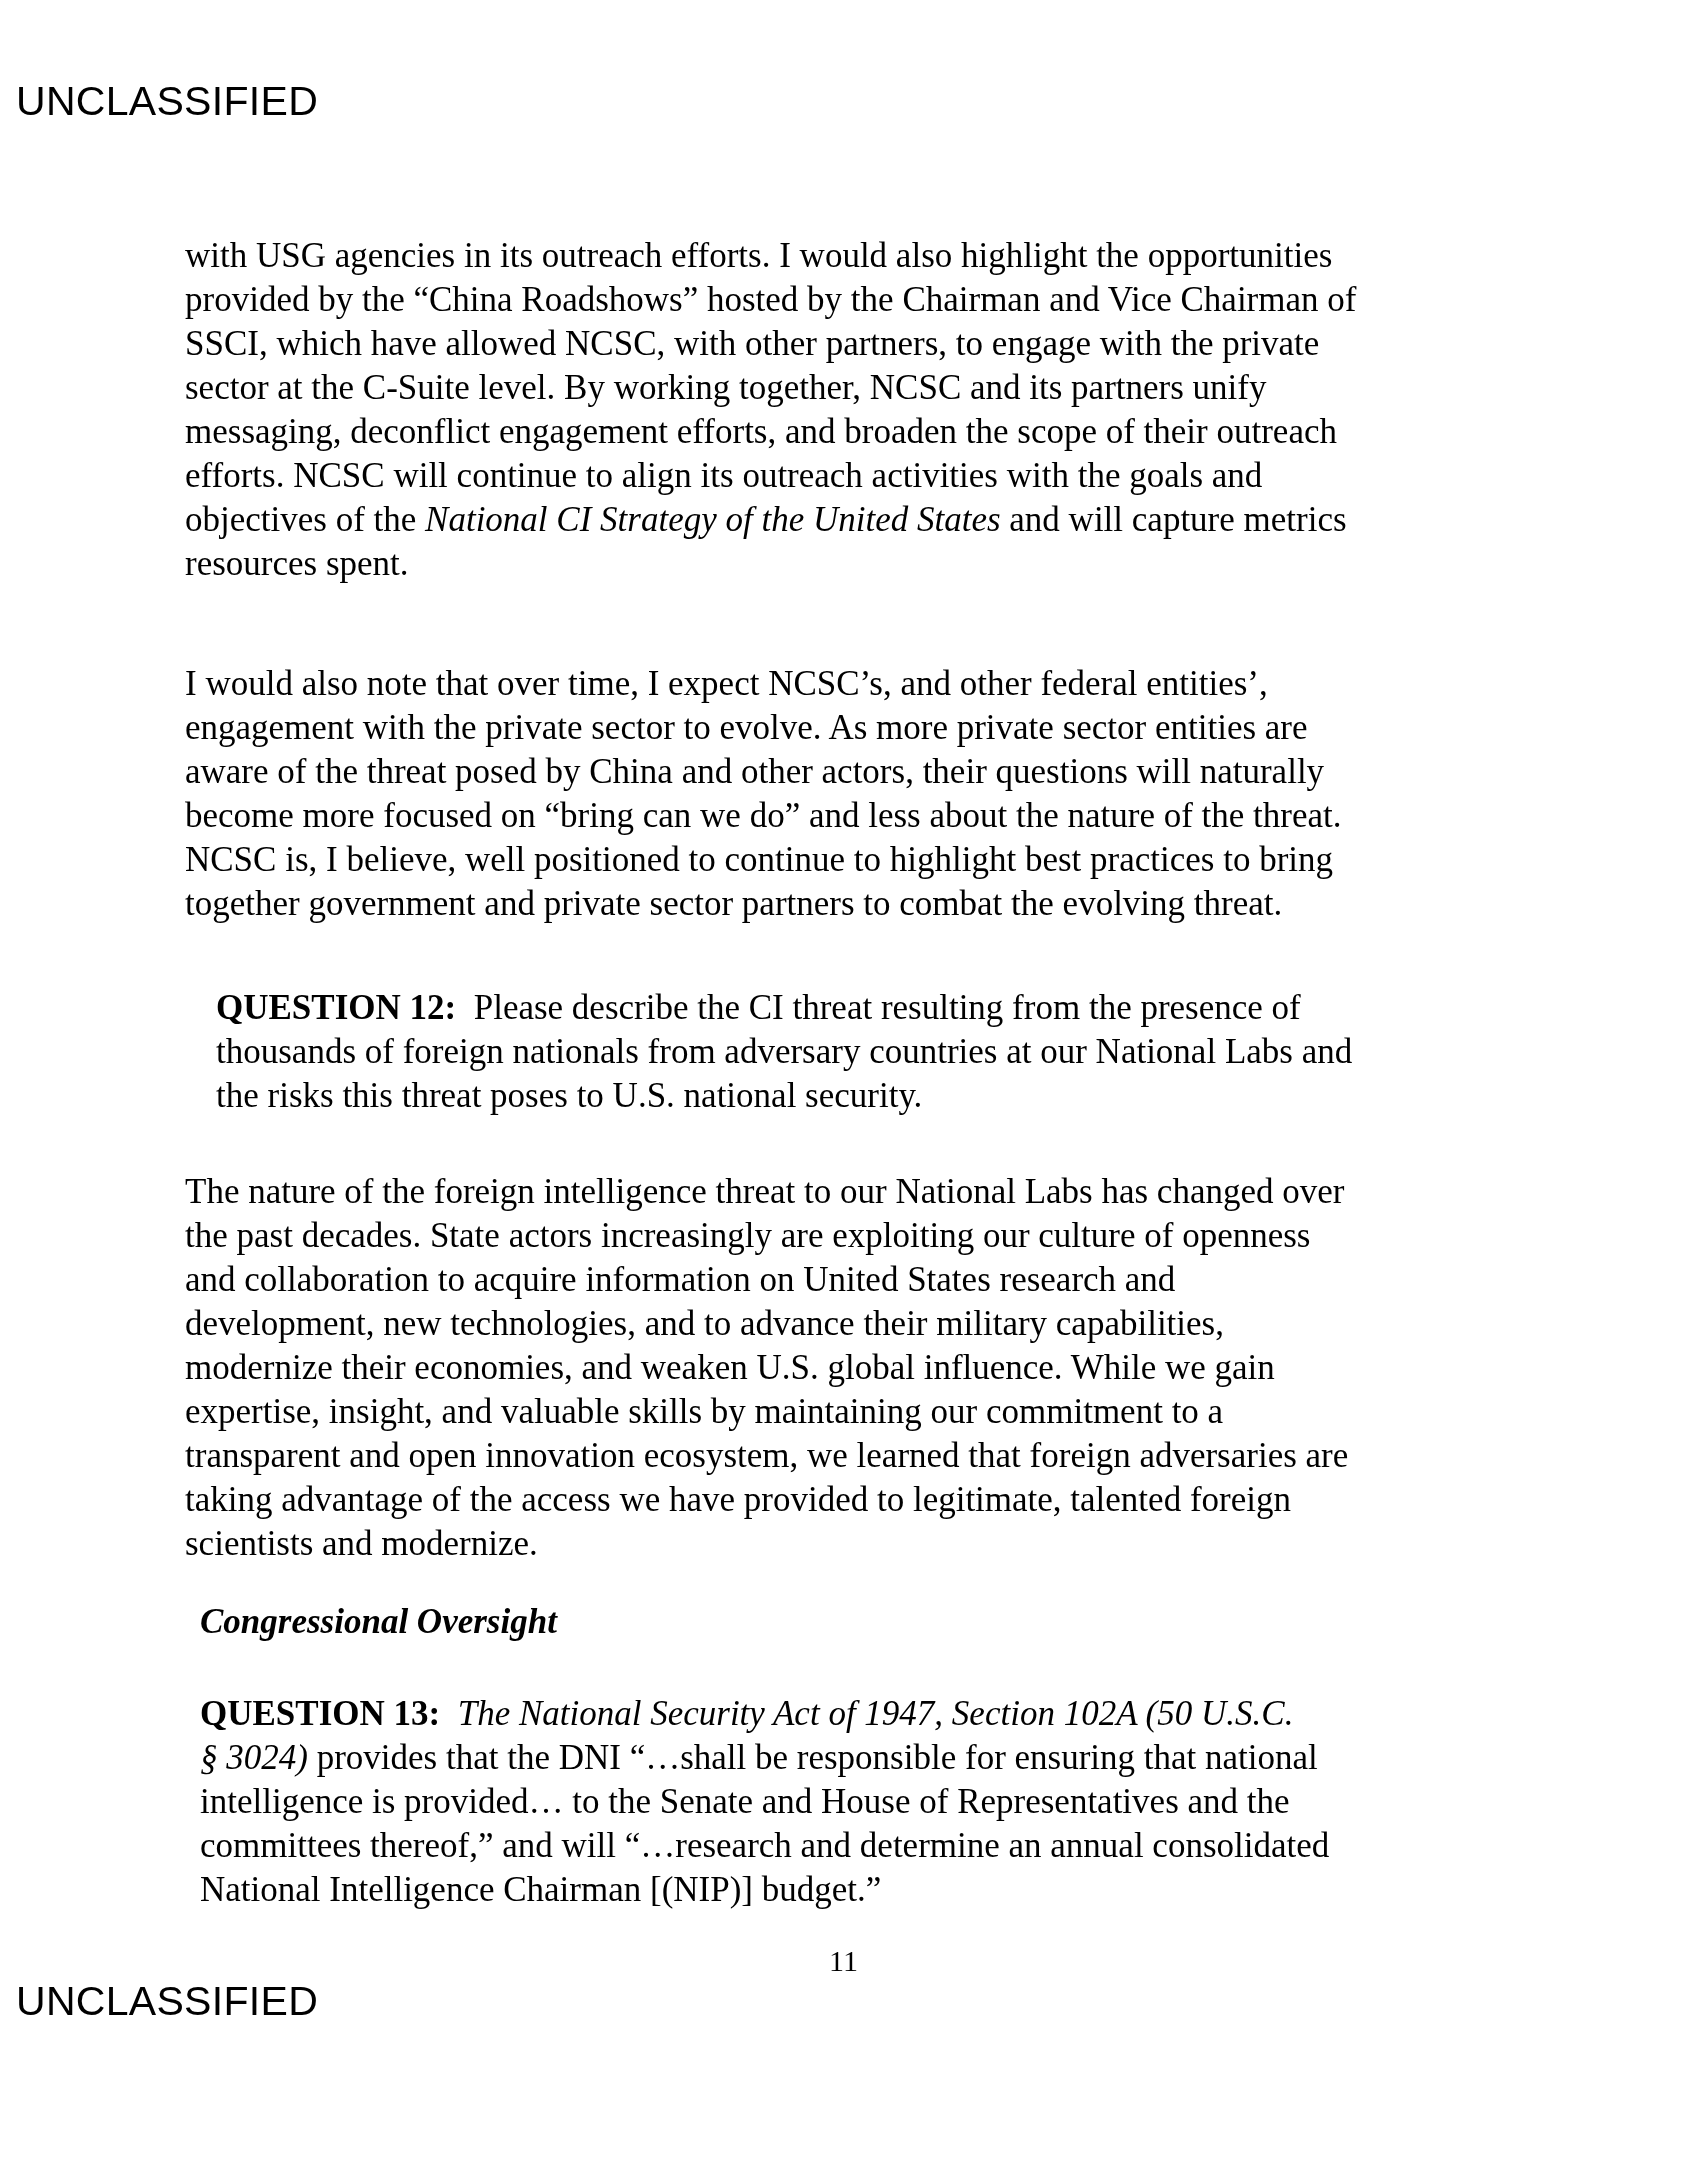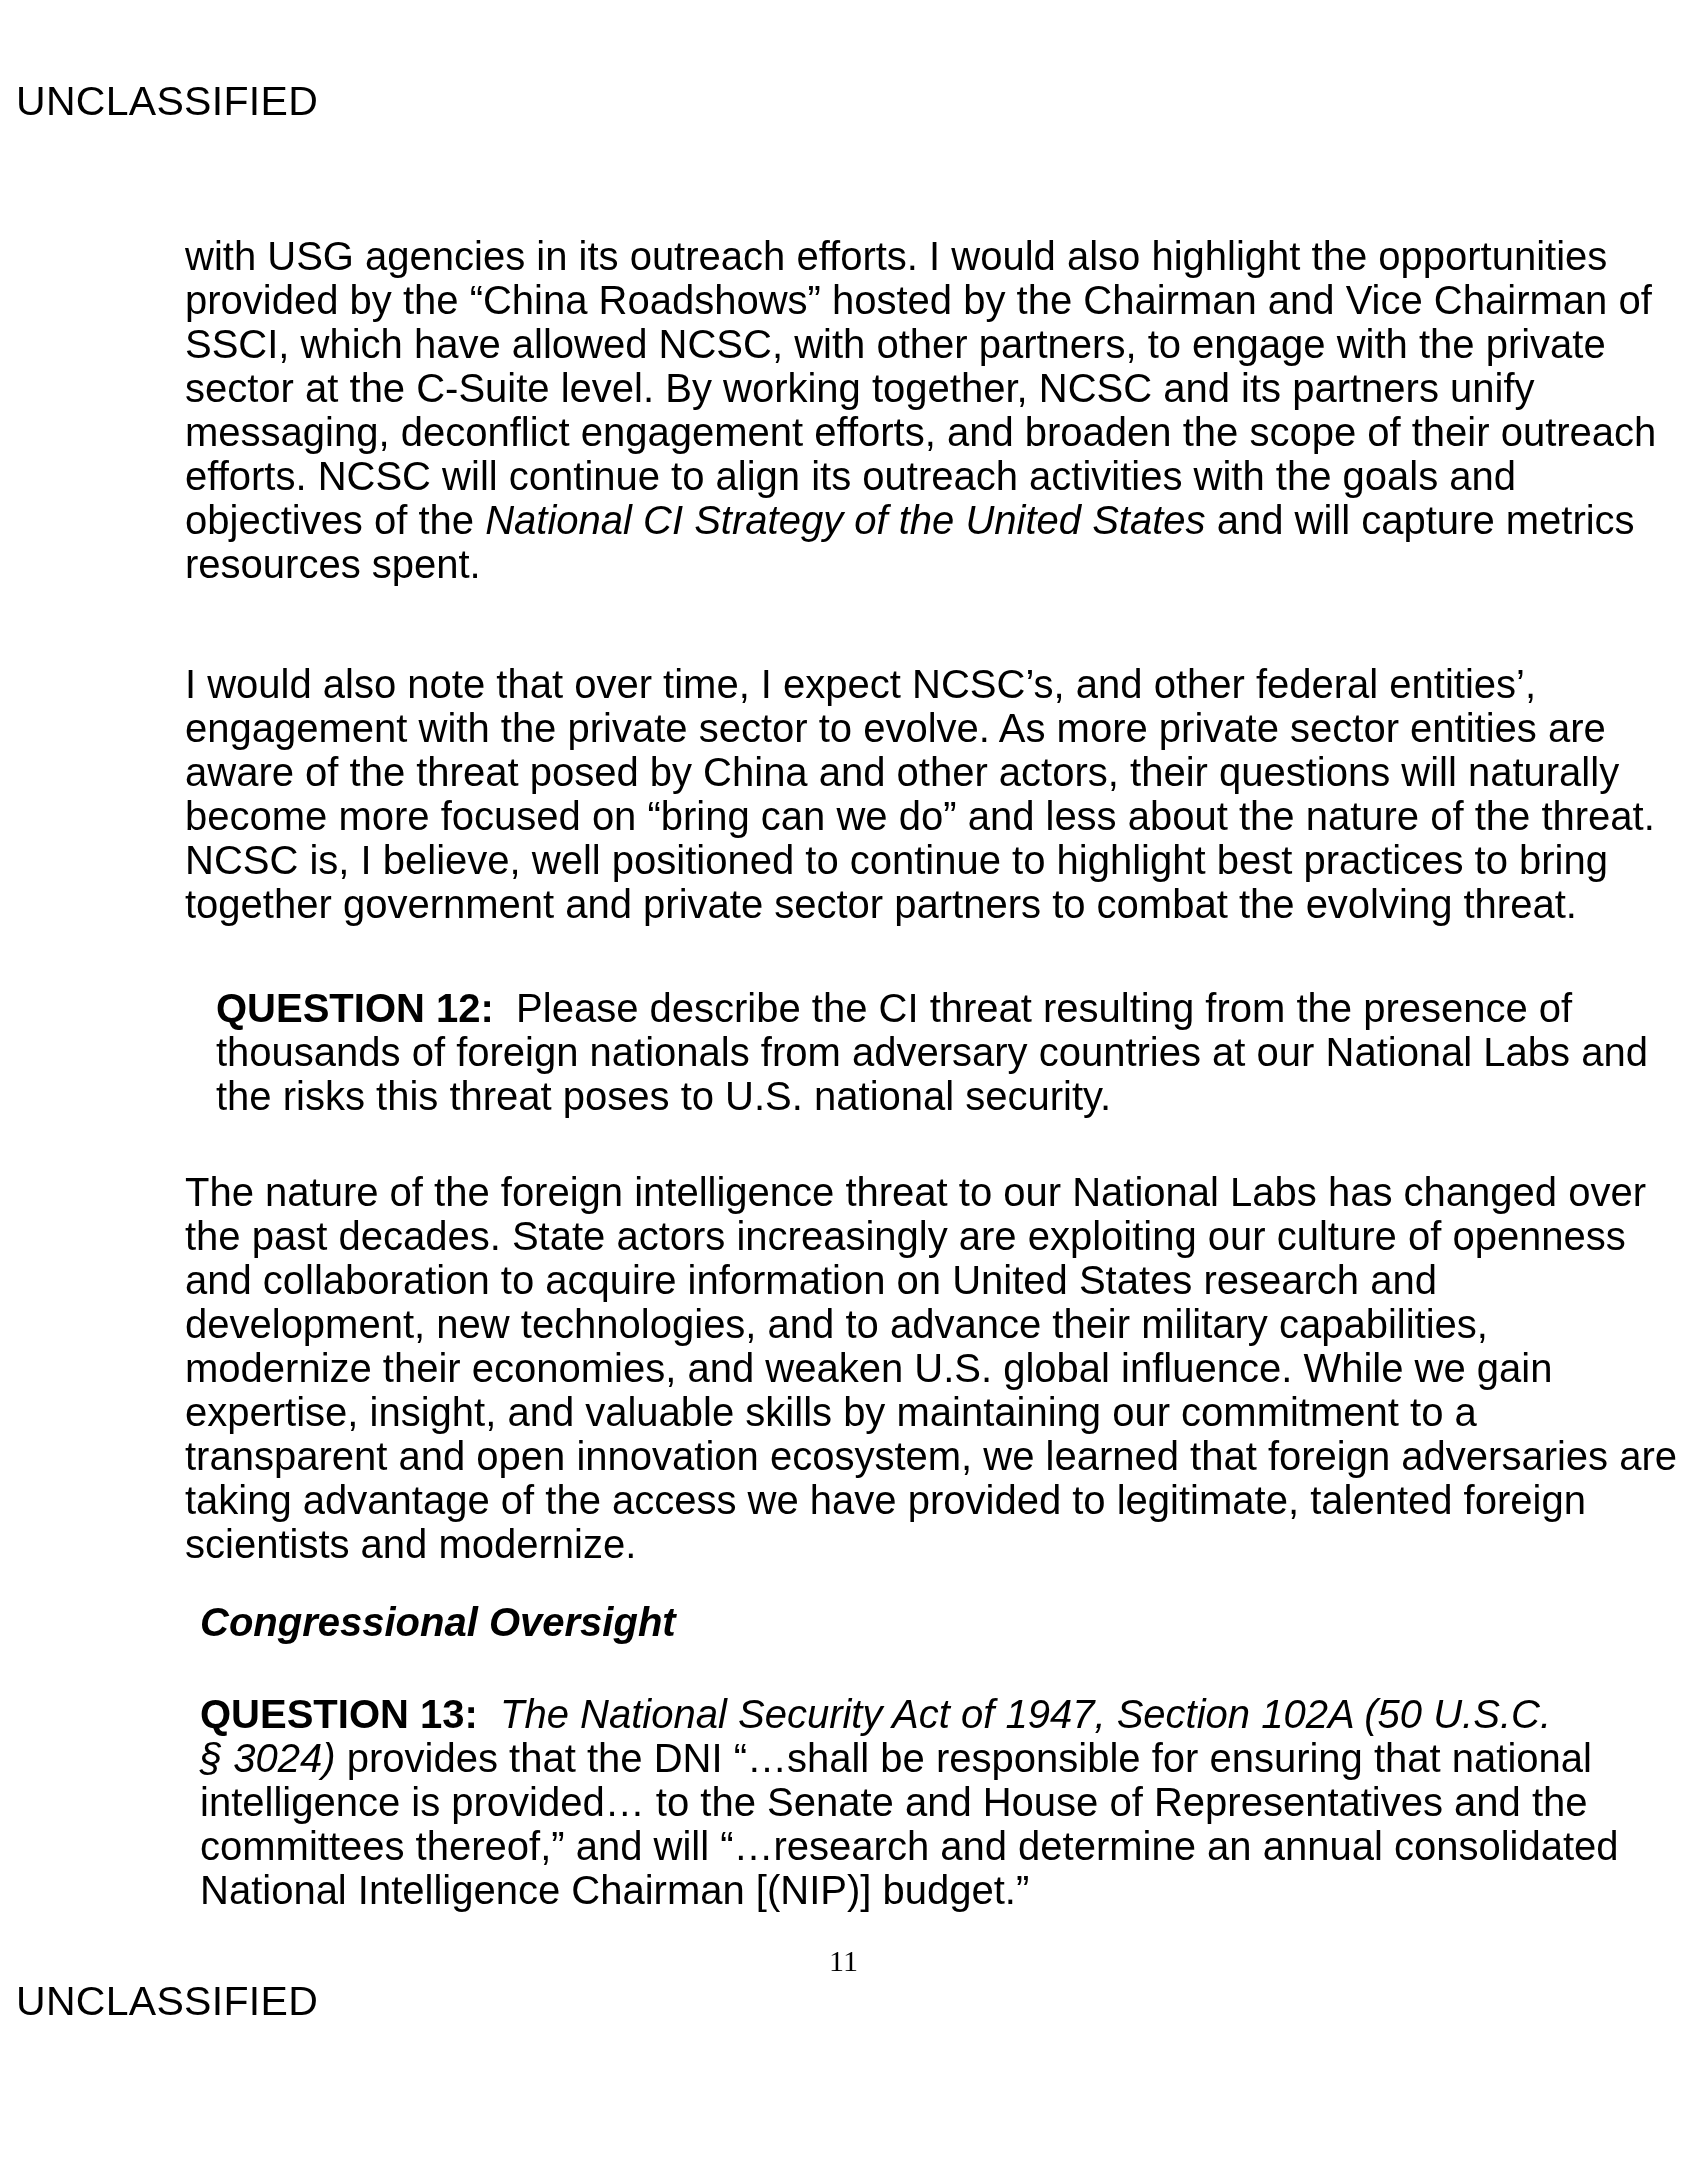--- a/index.html
+++ b/index.html
@@ -9,21 +9,21 @@
       font-family: "Liberation Sans", sans-serif; font-size: 41px; letter-spacing: 0.3px;
     }
     .marking.top { top: 78px; }
     .marking.bottom { top: 1978px; }
     .pagenum {
       position: absolute; left: 0; width: 1687px; text-align: center; top: 1944px;
       font-family: "Liberation Serif", serif; font-size: 30px;
     }
     .body-text {
       position: absolute; left: 185px; width: 1323px;
-      font-family: Liberation Sans, sans-serif; font-size: 40px; line-height: 44px;
+      font-family: Liberation Serif, serif; font-size: 35px; line-height: 44px;
     }
     .body-text .line { display: block; white-space: nowrap; }
     .p1 { top: 234px; }
     .p2 { top: 662px; }
     .q12 { top: 986px; left: 200px; margin-left: 16px; }
     .p3 { top: 1170px; }
     .heading { top: 1600px; left: 200px; font-weight: bold; font-style: italic; }
     .q13 { top: 1692px; left: 200px; }
     .b { font-weight: bold; }
     .i { font-style: italic; margin-top: 6px; }

